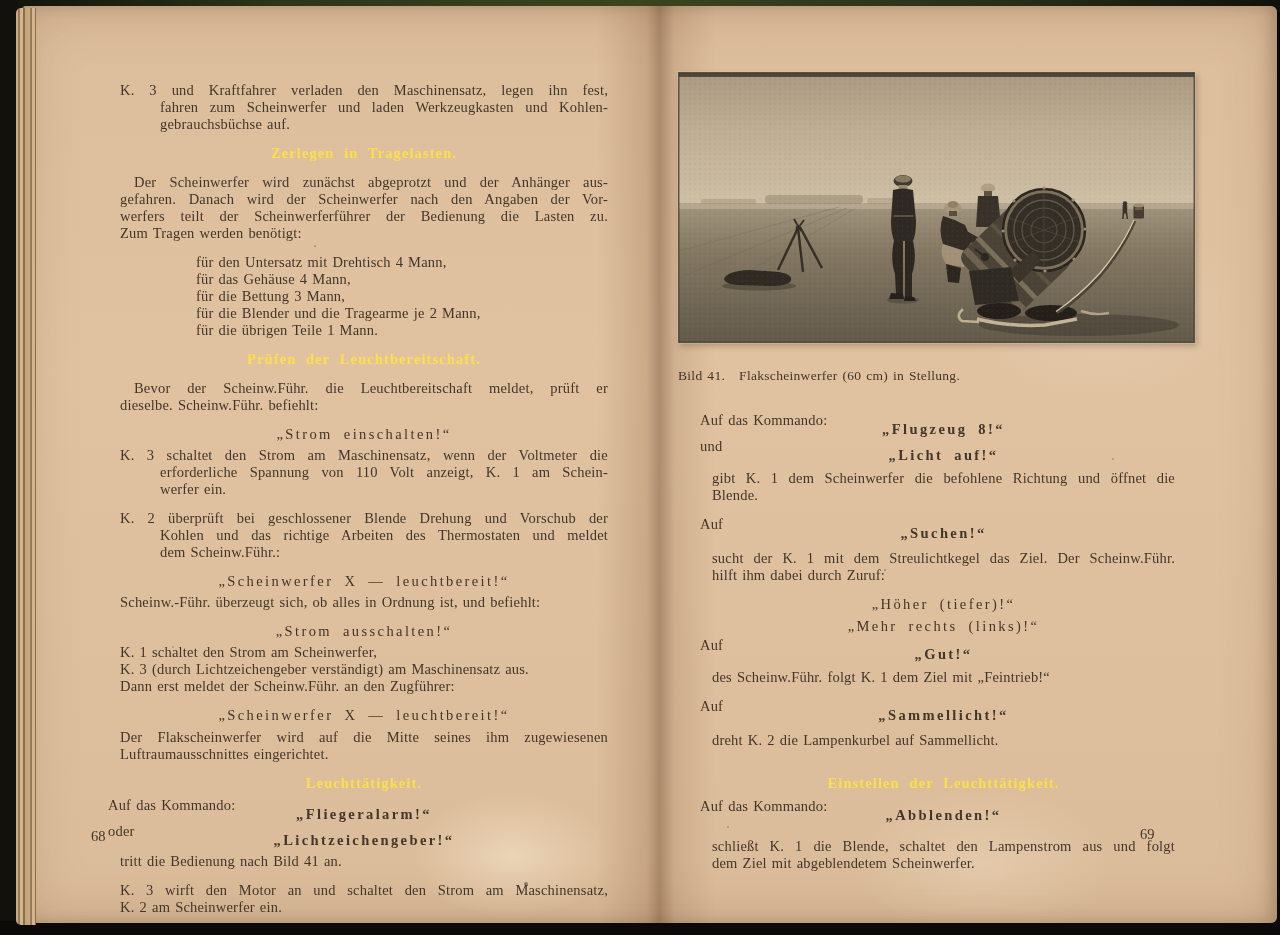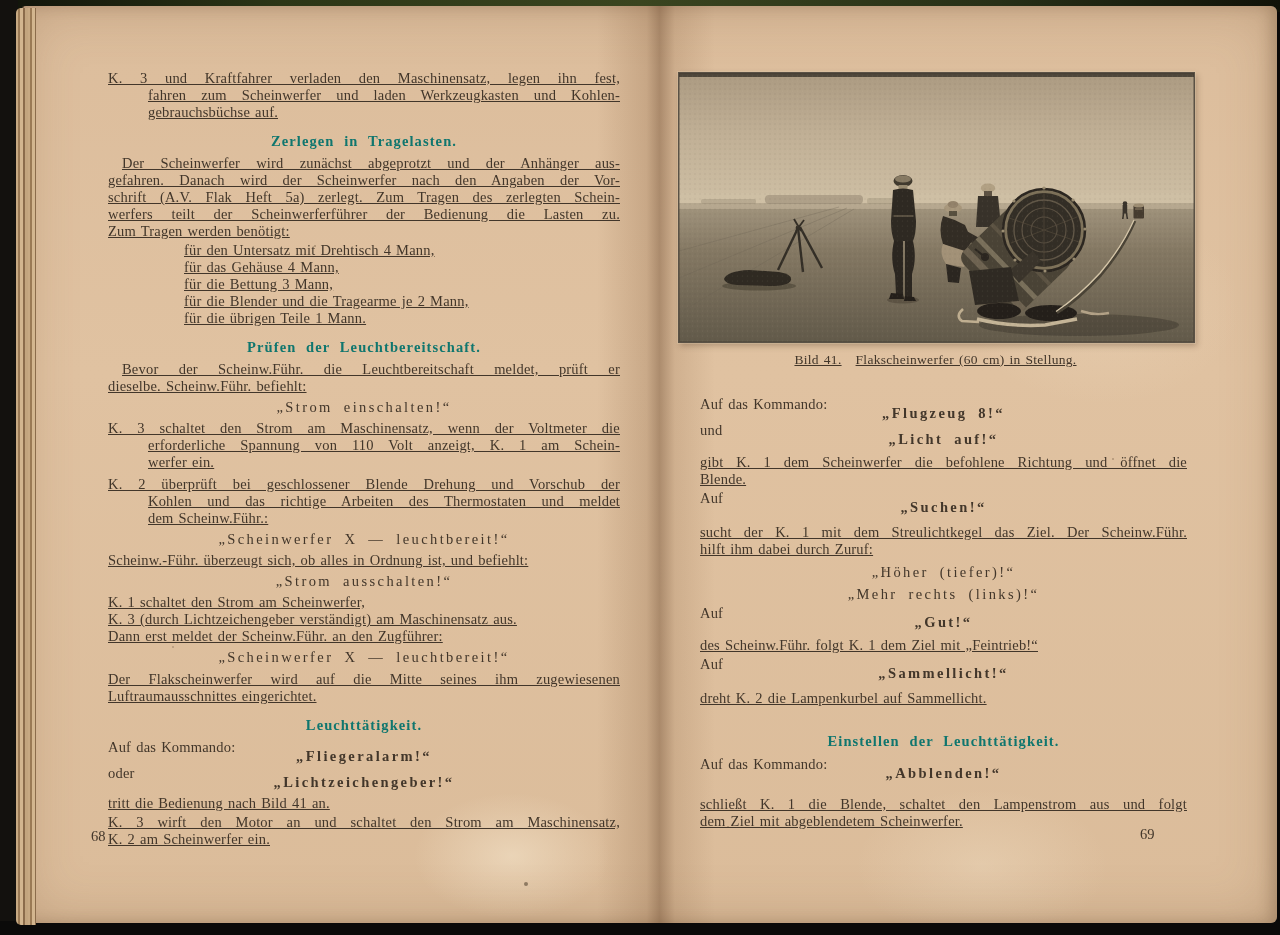--- a/index.html
+++ b/index.html
@@ -30,44 +30,44 @@
     background:linear-gradient(90deg,rgba(122,83,50,0) 0%,rgba(122,83,50,.22) 42%,rgba(95,60,33,.40) 53%,rgba(122,83,50,.16) 66%,rgba(122,83,50,0) 100%);}
   .specks{position:absolute;left:0;top:0;width:2px;height:2px;border-radius:50%;background:rgba(70,52,34,.55);
     box-shadow:503px 877px 0 1px rgba(60,45,30,.5), 862px 563px 0 0 rgba(70,52,34,.45),
       292px 239px 0 0 rgba(80,60,40,.4), 1090px 452px 0 0 rgba(80,60,40,.35),
       150px 640px 0 0 rgba(80,60,40,.3), 705px 820px 0 0 rgba(75,55,36,.35);}
   
   .page{position:absolute;font-size:14.5px;line-height:17px;letter-spacing:.2px;word-spacing:1.2px;}
   .page-left{left:108px;top:70px;width:512px;}
   .page-right{left:678px;top:72px;width:515px;}
   .rtext{margin-left:22px;width:487px;}
-  .para{margin:0;text-decoration:underline;}
+  .para{margin:12px;}
   .ln{min-height:17px;}
   .just .ln{text-align:justify;text-align-last:justify;}
   .just .ln:last-child{text-align-last:left;}
   .hang .ln + .ln{padding-left:40px;}
   .ind .ln:first-child{text-indent:14px;}
   .list .ln{padding-left:76px;}
   .heading{margin:12px 0 5px;text-align:center;font-weight:bold;font-size:14.5px;
-    letter-spacing:1.1px;word-spacing:5px;color:#0f766e;}
+    letter-spacing:1.1px;word-spacing:5px;color:#fde047;}
   .heading-sp{margin:26px 0 6px;}
   .cmdline{text-align:center;letter-spacing:2.4px;word-spacing:5px;margin-top:4px;}
   .cmdrow{position:relative;height:26px;}
   .cmdrow .lbl{position:absolute;left:0;top:0;}
   .cmdrow .cmd{display:block;text-align:center;letter-spacing:2.4px;word-spacing:5px;padding-top:9px;font-weight:bold;}
   .m2{margin-top:2px}.m4{margin-top:4px}.m5{margin-top:5px}.m6{margin-top:6px}
   .m8{margin-top:8px}.m14{margin-top:14px}.m28{margin-top:28px}
   .pagenum{position:absolute;font-size:14.5px;color:#42362a;}
   .pagenum-left{left:91px;top:828px;}
   .pagenum-right{left:1140px;top:826px;}
   
   .photo{width:515px;height:269px;margin:0;position:relative;
     border:1px solid #5a5145;box-shadow:0 0 0 1px rgba(225,205,175,.35), 2px 3px 6px rgba(70,48,28,.3);}
   .photo svg{display:block;width:515px;height:269px;}
-  .caption{margin-top:8px;text-align:center;font-size:13.5px;letter-spacing:.3px;text-decoration:underline;}
+  .caption{margin-top:24px;text-align:left;font-size:13.5px;letter-spacing:.3px;}
   .capgap{margin-left:14px;}
 </style>
 </head>
 <body>
 
 <div class="edge-top"></div>
 <div class="edge-left"></div>
 <div class="edge-bottom"></div>
 
 <div class="paper">
@@ -83,21 +83,20 @@
       <div class="ln">K. 3 und Kraftfahrer verladen den Maschinensatz, legen ihn fest,</div>
       <div class="ln">fahren zum Scheinwerfer und laden Werkzeugkasten und Kohlen-</div>
       <div class="ln">gebrauchsbüchse auf.</div>
     </div>
 
   <h3 class="heading">Zerlegen in Tragelasten.</h3>
 
   <div class="para ind just">
       <div class="ln">Der Scheinwerfer wird zunächst abgeprotzt und der Anhänger aus-</div>
       <div class="ln">gefahren. Danach wird der Scheinwerfer nach den Angaben der Vor-</div>
-      <div class="ln">schrift (A.V. Flak Heft 5a) zerlegt. Zum Tragen des zerlegten Schein-</div>
       <div class="ln">werfers teilt der Scheinwerferführer der Bedienung die Lasten zu.</div>
       <div class="ln">Zum Tragen werden benötigt:</div>
     </div>
 
   <div class="para list m2">
       <div class="ln">für den Untersatz mit Drehtisch 4 Mann,</div>
       <div class="ln">für das Gehäuse 4 Mann,</div>
       <div class="ln">für die Bettung 3 Mann,</div>
       <div class="ln">für die Blender und die Tragearme je 2 Mann,</div>
       <div class="ln">für die übrigen Teile 1 Mann.</div>

